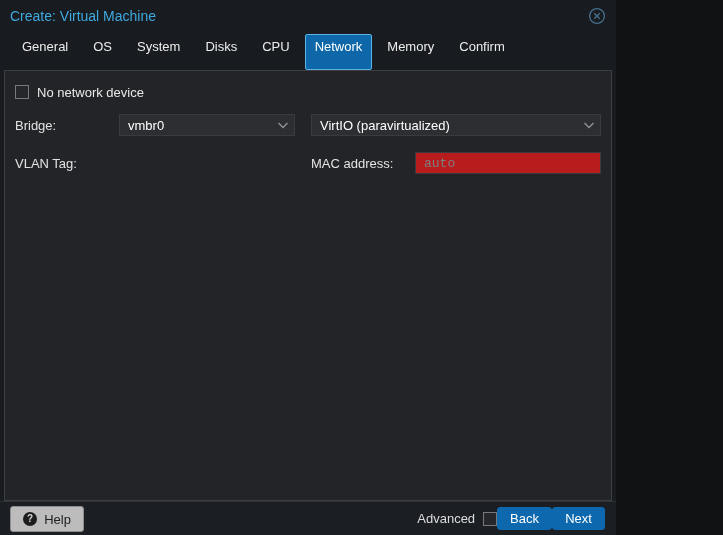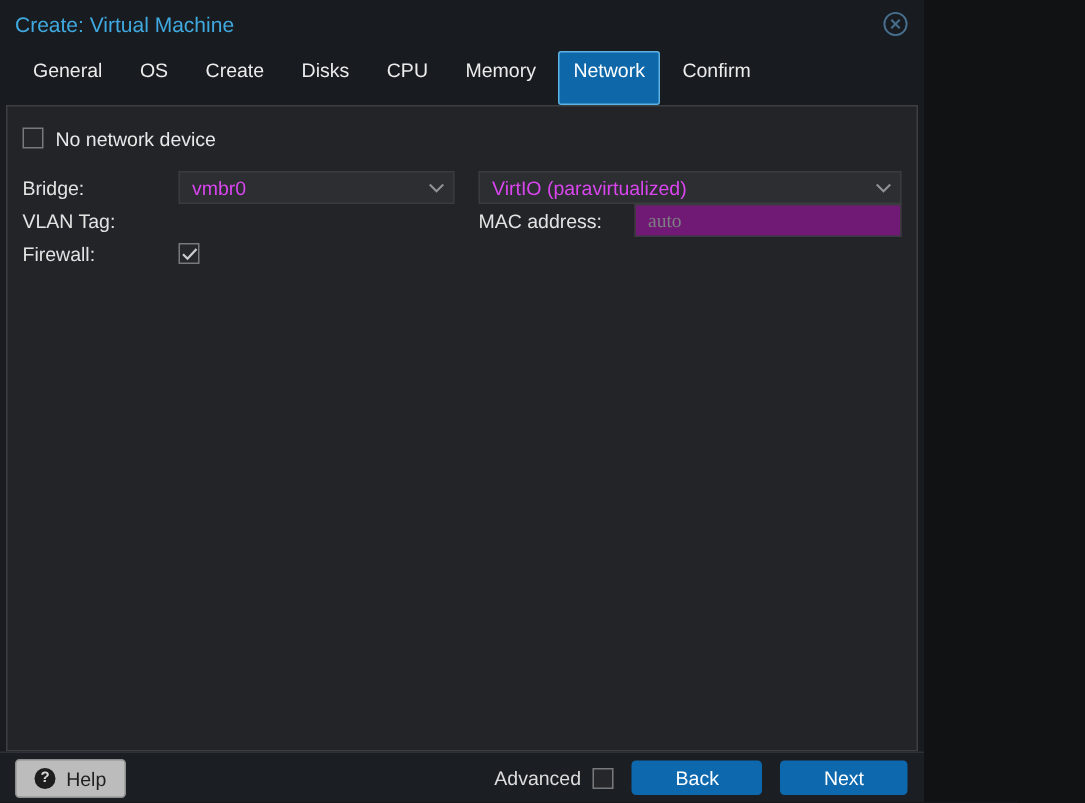--- a/index.html
+++ b/index.html
@@ -27,56 +27,56 @@
     position:absolute;left:4px;right:4px;top:70px;bottom:34px;
     background:#232428;border:1px solid #3c3e42;
     padding:14px 10px;
   }
   .row-checkbox{display:flex;gap:8px;margin-bottom:14px;cursor:pointer;}
   .cb{width:14px;height:14px;background:#26272b;border:1px solid #77797d;flex:none;display:flex;align-items:center;justify-content:center;}
   .cb svg{display:block;}
   .cb-label{font-size:13px;color:#e9e9e9;}
 
   .form{display:flex;align-items:flex-start;}
-  .col{display:flex;flex-direction:column;gap:0;}
+  .col{display:flex;flex-direction:column;gap:16px;}
   .col.left{width:344px;}
   .col.right{width:336px;margin-left:16px;}
   .frow{display:flex;align-items:center;height:22px;}
   .flabel{width:104px;flex:none;font-size:13px;color:#e3e3e3;}
   .field{
     flex:1;height:22px;background:#2d2e31;border:1px solid #3a3b3e;
     display:flex;align-items:center;padding-left:8px;cursor:text;position:relative;
   }
-  .field .value{font-size:13px;color:#d946ef;}
+  .field .value{font-size:13px;color:#ffffff;}
   .field .value.dim{color:#7d7f82;}
   .trigger{
     position:absolute;right:0;top:0;width:22px;height:100%;
     display:flex;align-items:center;justify-content:center;cursor:pointer;
   }
   .spin{display:flex;flex-direction:column;gap:1px;align-items:center;}
   input.mac{
-    flex:1;height:22px;background:#701a75;border:1px solid #3a3b3e;color:#eaeaea;
-    font-size:13px;padding:0 8px;font-family:Liberation Serif, serif;outline:none;
+    flex:1;height:22px;background:#b91c1c;border:1px solid #3a3b3e;color:#eaeaea;
+    font-size:13px;padding:0 8px;font-family:Liberation Mono, monospace;outline:none;
   }
   input.mac::placeholder{color:#7d7f82;opacity:1;}
 
   
   .footer{position:absolute;left:0;bottom:0;width:100%;height:34px;background:#1b1e23;border-top:1px solid #2e3136;display:flex;align-items:center;}
   .help-btn{
     position:absolute;left:10px;top:4px;height:26px;width:74px;
     background:#bcbcbc;border:1px solid #8e8e8e;border-radius:3px;
     display:flex;align-items:center;justify-content:center;gap:7px;
     font-size:13px;color:#1e1e1e;cursor:pointer;padding:0;font-family:inherit;
   }
   .help-icon{width:14px;height:14px;border-radius:50%;background:#1d1d1d;color:#d8d8d8;font-size:10px;font-weight:bold;display:flex;align-items:center;justify-content:center;line-height:1;}
-  .footer-right{position:absolute;right:11px;top:0;height:100%;display:flex;align-items:center;gap:12px;}
+  .footer-right{position:absolute;right:11px;top:0;height:100%;display:flex;align-items:center;}
   .adv{display:flex;align-items:center;gap:8px;cursor:pointer;}
   .adv-label{font-size:13px;color:#dddddd;}
   .btn{
-    height:23px;min-width:53px;padding:0 28px;background:#0d68ae;border:1px solid #0d68ae;
+    height:23px;min-width:53px;padding:0 12px;background:#0d68ae;border:1px solid #0d68ae;
     border-radius:3px;color:#ffffff;font-size:13px;cursor:pointer;font-family:inherit;
   }
 </style>
 </head>
 <body>
 
 <div class="window">
 
   <div class="titlebar">
     <div class="title">Create: Virtual Machine</div>
@@ -86,25 +86,25 @@
         <circle cx="9" cy="9" r="7.4" fill="none" stroke="#466f8d" stroke-width="1.3"></circle>
         <line x1="6.2" y1="6.2" x2="11.8" y2="11.8" stroke="#466f8d" stroke-width="1.3"></line>
         <line x1="11.8" y1="6.2" x2="6.2" y2="11.8" stroke="#466f8d" stroke-width="1.3"></line>
       </svg>
     </button>
   </div>
 
   <div class="tabbar">
     <div class="tab">General</div>
     <div class="tab">OS</div>
-    <div class="tab">Create</div>
+    <div class="tab">System</div>
     <div class="tab">Disks</div>
     <div class="tab">CPU</div>
+    <div class="tab active">Network</div>
     <div class="tab">Memory</div>
-    <div class="tab active">Network</div>
     <div class="tab">Confirm</div>
   </div>
 
   <div class="panel">
 
     <div class="row-checkbox">
       <span class="cb"></span>
       <span class="cb-label">No network device</span>
     </div>
 
@@ -120,28 +120,20 @@
                 <polyline points="1.5,2 6,6.5 10.5,2" fill="none" stroke="#8f9296" stroke-width="1.4"></polyline>
               </svg>
             </span>
           </div>
         </div>
 
         <div class="frow">
           <span class="flabel">VLAN Tag:</span>
         </div>
 
-        <div class="frow">
-          <span class="flabel">Firewall:</span>
-          <span class="cb">
-            <svg width="11" height="9" viewBox="0 0 11 9">
-              <polyline points="1,4.5 4,7.5 10,1" fill="none" stroke="#c9cccf" stroke-width="1.5"></polyline>
-            </svg>
-          </span>
-        </div>
 
       </div>
 
       <div class="col right">
 
         <div class="frow">
           <div class="field">
             <span class="value">VirtIO (paravirtualized)</span>
             <span class="trigger">
               <svg width="12" height="8" viewBox="0 0 12 8">

